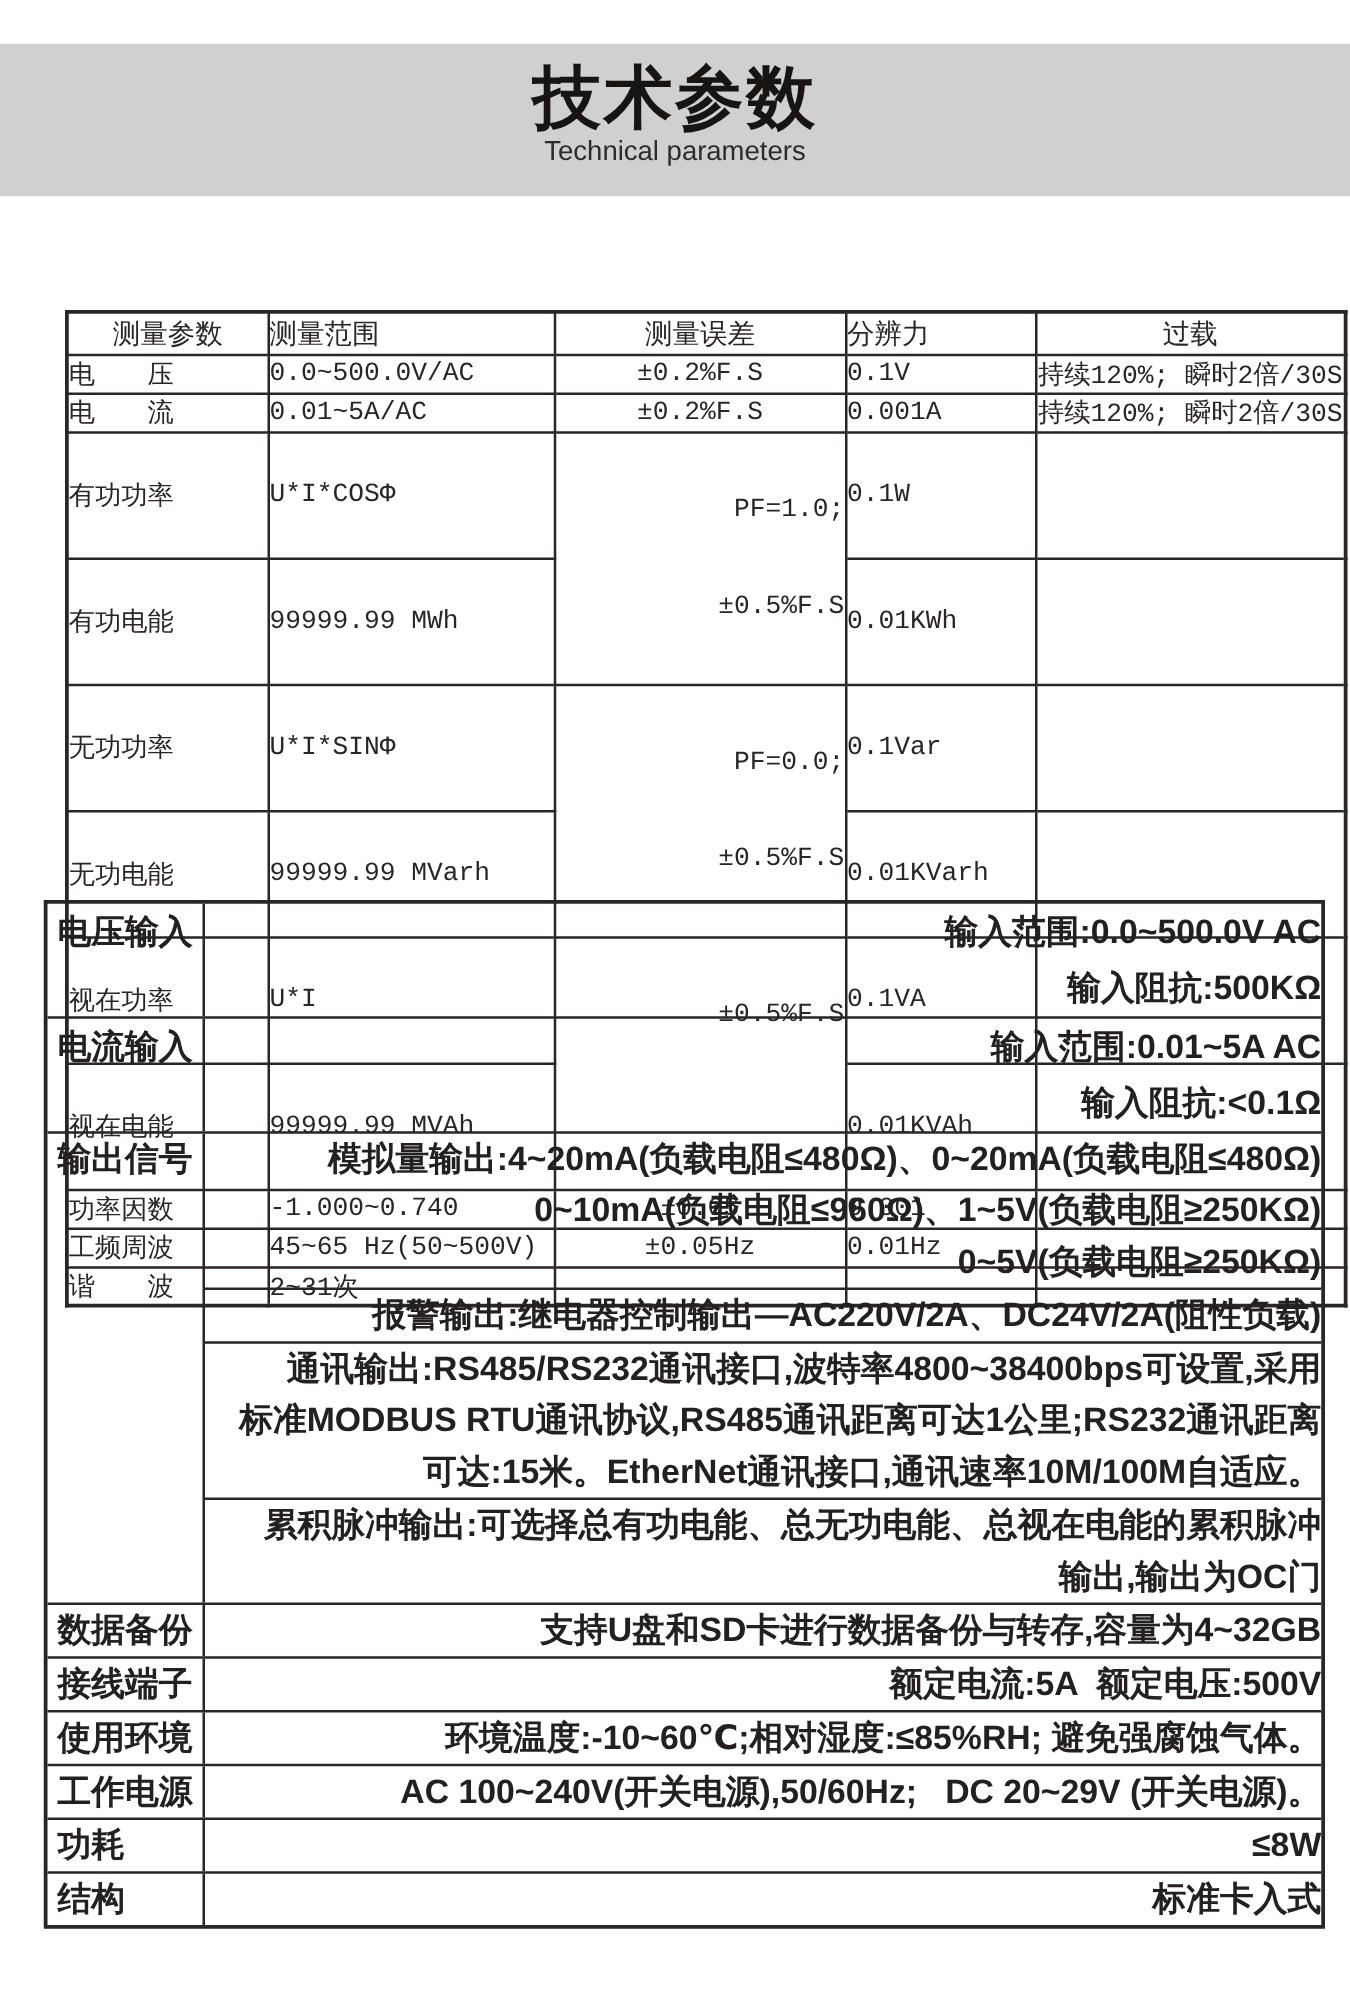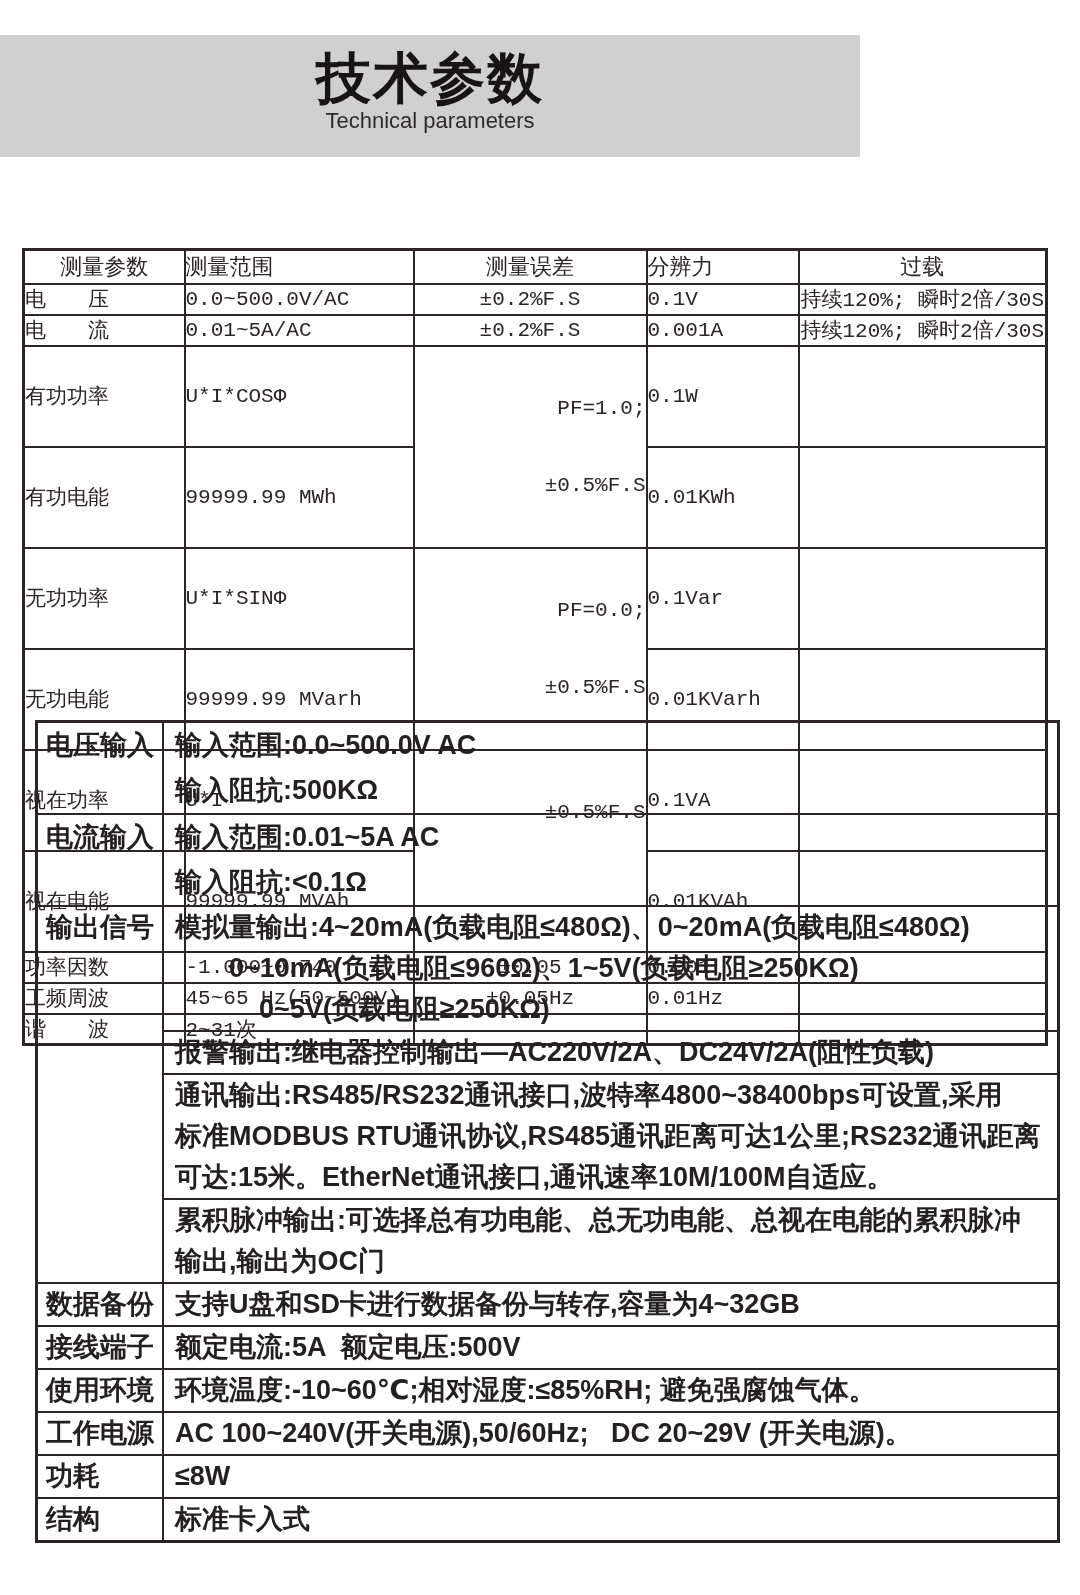--- a/index.html
+++ b/index.html
@@ -5,34 +5,34 @@
   * { box-sizing: border-box; }
   html, body { margin: 0; padding: 0; background: #ffffff; }
   .page {
     position: relative; width: 1080px; height: 1595px;
     background: #ffffff; overflow: hidden; color: #2b2523;
     font-family: "Liberation Sans", "DejaVu Sans", sans-serif;
   }
 
   
   .band {
-    position: absolute; left: 0; top: 35px; width: 860px; height: 122px;
+    position: absolute; left: 0; top: 35px; width: 1080px; height: 122px;
     background: #d1d0d0; text-align: center;
   }
   .title {
     margin-top: 12px; font-size: 55px; line-height: 62px; font-weight: bold;
     letter-spacing: 2px; color: #171412;
   }
   .subtitle {
     font-size: 22px; line-height: 24px; color: #2e2b28; margin-top: 0;
   }
 
   
   .mtable {
-    position: absolute; left: 22px; top: 248px; width: 1023px;
+    position: absolute; left: 52px; top: 248px; width: 1023px;
     border-collapse: collapse; table-layout: fixed;
     font-family: "Liberation Mono", "DejaVu Sans Mono", monospace;
     font-size: 21px; color: #2b2523; border: 3px solid #2b2523;
   }
   .mtable th, .mtable td {
     border: 2px solid #2b2523; padding: 0; font-weight: normal;
     overflow: hidden; white-space: pre; vertical-align: middle;
   }
   .mtable th { height: 34px; font-size: 22px; }
   .mtable td { height: 31px; }
@@ -54,21 +54,21 @@
   .srow { display: flex; border-top: 2px solid #2b2523; }
   .srow.first { border-top: none; }
   .slabel {
     flex: 0 0 126px; width: 126px; border-right: 2px solid #2b2523;
     padding: 0 2px 0 8px; line-height: 41px; white-space: nowrap; overflow: hidden;
   }
   .srow.tall .slabel, .srow.tall .sline { line-height: 45px; }
   .scontent { flex: 1 1 auto; min-width: 0; }
   .ssub { border-top: 2px solid #2b2523; overflow: hidden; }
   .ssub.first { border-top: none; }
-  .sline { line-height: 41px; padding-left: 11px; white-space: pre; overflow: hidden; }
+  .sline { line-height: 41px; padding-left: 11px; white-space: pre; overflow: hidden; text-align: right; }
   .sline.ind1 { padding-left: 65px; }
   .sline.ind2 { padding-left: 95px; }
 </style>
 </head>
 <body>
 
 <div class="page">
 
   <div class="band">
     <div class="title">技术参数</div>

